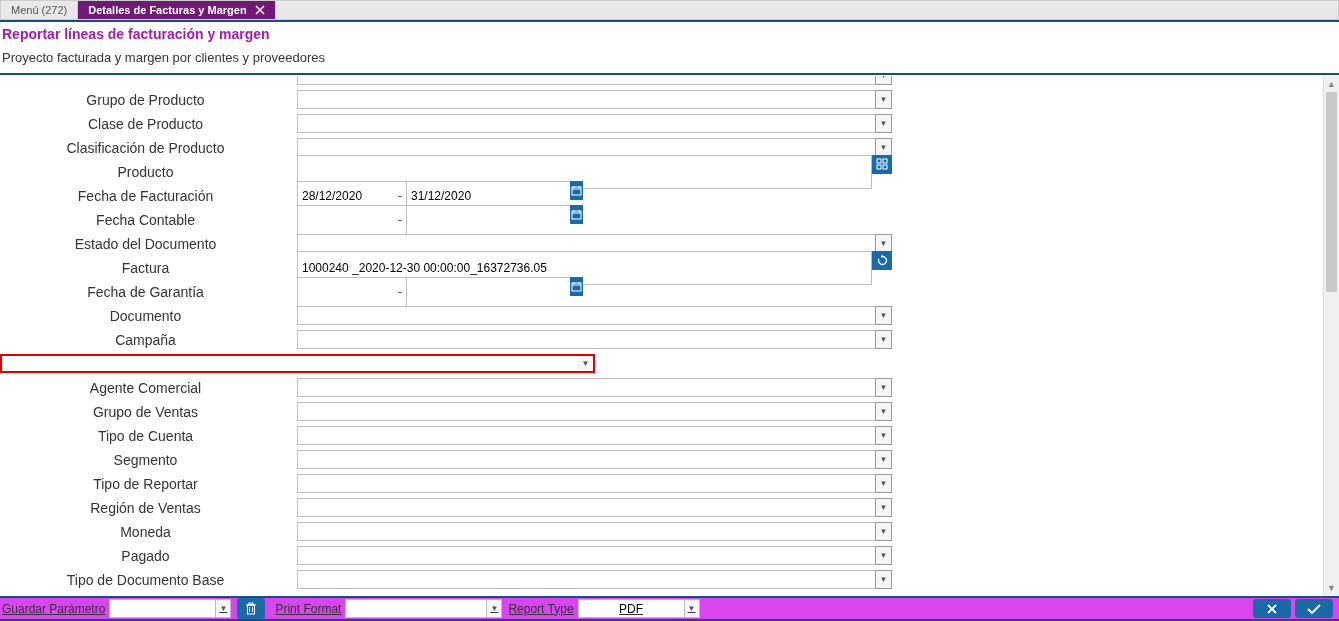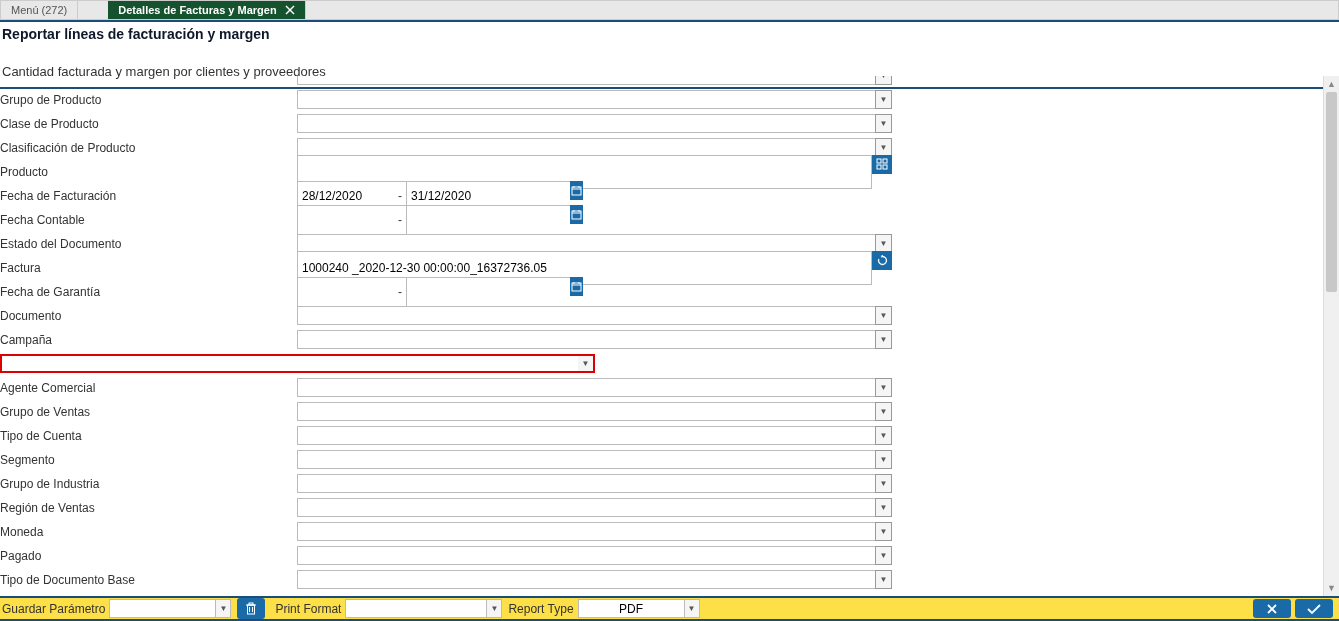--- a/index.html
+++ b/index.html
@@ -1,58 +1,58 @@
 <!DOCTYPE html>
 <html><head>
 <meta charset="utf-8">
 <style>
 * { margin: 0; padding: 0; box-sizing: border-box; font-family: Arial, sans-serif; }
 body { background: #fff; font-size: 12px; color: #333; width: 1339px; height: 621px; overflow: hidden; position: relative; }
 
-.top-bar { background: #e8e8e8; border: 1px solid #ccc; height: 20px; display: flex; align-items: stretch; gap: 30px; }
+.top-bar { background: #e8e8e8; border: 1px solid #ccc; height: 20px; display: flex; align-items: stretch; }
 .tab { padding: 2px 10px; font-size: 11px; display: flex; align-items: center; border-right: 1px solid #ccc; cursor: pointer; }
 .tab.inactive { background: #e8e8e8; color: #555; }
-.tab.active { background: #14532d; color: #fff; font-weight: bold; }
+.tab.active { background: #701a75; color: #fff; font-weight: bold; }
 .tab-close { margin-left: 8px; font-size: 12px; cursor: pointer; }
 
 .header-section { border-top: 2px solid #1a4d7a; border-bottom: 2px solid #1a4d7a; padding: 4px 2px 8px 2px; }
-.page-title { font-size: 14px; font-weight: bold; color: #0f172a; margin-bottom: 22px; }
+.page-title { font-size: 14px; font-weight: bold; color: #a21caf; margin-bottom: 8px; }
 .page-subtitle { font-size: 13px; color: #333; }
 
 .scroll-area { position: absolute; top: 76px; left: 0; right: 0; bottom: 25px; overflow-y: auto; }
 .scrollbar-track { position: absolute; right: 0; top: 76px; width: 16px; bottom: 25px; background: #f0f0f0; border-left: 1px solid #ddd; }
 .scrollbar-thumb { position: absolute; left: 2px; right: 2px; top: 2px; height: 200px; background: #c8c8c8; border-radius: 2px; }
 .scroll-arrow { position: absolute; left: 0; right: 0; height: 16px; text-align: center; font-size: 9px; color: #888; line-height: 16px; }
 .scroll-arrow.up { top: 0; }
 .scroll-arrow.down { bottom: 0; }
 
 .form-area { padding: 4px 0 4px 0; }
 .form-row { display: flex; align-items: center; margin-bottom: 5px; height: 19px; }
-.form-label { width: 297px; text-align: left; padding-right: 6px; font-size: 12px; color: #333; }
+.form-label { width: 297px; text-align: center; padding-right: 6px; font-size: 14px; color: #333; }
 .form-control-wrap { display: flex; align-items: center; }
 
 .dropdown-field { display: flex; width: 595px; }
 .dropdown-field input { flex: 1; height: 19px; border: 1px solid #bbb; border-right: none; padding: 0 4px; font-size: 12px; }
 .dropdown-btn { width: 17px; height: 19px; border: 1px solid #999; background: #f5f5f5; cursor: pointer; display: flex; align-items: center; justify-content: center; font-size: 8px; color: #555; }
 
 .dropdown-field.highlighted input { border: 2px solid #d00; border-right: none; }
 .dropdown-field.highlighted .dropdown-btn { border: 2px solid #d00; border-left: none; }
 
 .date-field { display: flex; width: 97px; }
 .date-field input { flex: 1; height: 30px; border: 1px solid #bbb; border-right: none; padding: 0 4px; font-size: 12px; }
 .date-btn { width: 17px; height: 19px; background: #1a6aa8; border: 1px solid #1a6aa8; color: #fff; cursor: pointer; display: flex; align-items: center; justify-content: center; }
 .date-sep { padding: 0 4px; }
 
 .lookup-field { display: flex; width: 595px; }
 .lookup-field input { flex: 1; height: 19px; border: 1px solid #bbb; padding: 16px 4px; font-size: 12px; }
 .lookup-btn { width: 20px; height: 19px; background: #1a6aa8; border: 1px solid #1a6aa8; color: #fff; cursor: pointer; display: flex; align-items: center; justify-content: center; margin-left: 0; }
 
 .plain-input { width: 574px; height: 19px; border: 1px solid #bbb; padding: 0 4px; font-size: 12px; }
 
-.footer-bar { position: absolute; bottom: 0; left: 0; right: 0; height: 25px; border-top: 2px solid #1a4d7a; border-bottom: 2px solid #1a4d7a; display: flex; align-items: center; padding: 0 2px; background: #fde047; }
+.footer-bar { position: absolute; bottom: 0; left: 0; right: 0; height: 25px; border-top: 2px solid #1a4d7a; border-bottom: 2px solid #1a4d7a; display: flex; align-items: center; padding: 0 2px; background: #d946ef; text-decoration: underline; }
 .footer-label { font-size: 12px; color: #333; margin-right: 4px; white-space: nowrap; }
 .footer-select { height: 19px; border: 1px solid #bbb; display: flex; margin-right: 6px; }
 .footer-select input { border: none; padding: 0 4px; font-size: 12px; height: 100%; text-align: center; }
 .footer-select.sm input { width: 105px; }
 .footer-select.md input { width: 140px; }
 .footer-select.lg input { width: 105px; }
 .footer-dd { width: 15px; border-left: 1px solid #bbb; background: #f5f5f5; display: flex; align-items: center; justify-content: center; font-size: 8px; color: #555; cursor: pointer; }
 .trash-btn { width: 28px; height: 21px; background: #1a6aa8; border: none; color: #fff; cursor: pointer; display: flex; align-items: center; justify-content: center; margin-right: 10px; border-radius: 3px; }
 
 .footer-right { margin-left: auto; display: flex; gap: 4px; padding-right: 4px; }
@@ -73,21 +73,21 @@
       <svg width="10" height="10" viewBox="0 0 10 10">
           <line x1="1" y1="1" x2="9" y2="9" stroke="#fff" stroke-width="1.5"></line>
           <line x1="9" y1="1" x2="1" y2="9" stroke="#fff" stroke-width="1.5"></line>
         </svg>
     </span>
   </div>
 </div>
 
 <div class="header-section">
   <div class="page-title">Reportar líneas de facturación y margen</div>
-  <div class="page-subtitle">Cantidad facturada y margen por clientes y proveedores</div>
+  <div class="page-subtitle">Proyecto facturada y margen por clientes y proveedores</div>
 </div>
 
 <div class="scroll-area">
   <div class="form-area">
 
     <div class="form-row" style="margin-top:-14px;">
       <div class="form-label"></div>
       <div class="form-control-wrap">
         <div class="dropdown-field">
           <input type="text" style="">
@@ -318,21 +318,21 @@
       <div class="form-label">Segmento</div>
       <div class="form-control-wrap">
         <div class="dropdown-field">
           <input type="text" value="" style="">
           <div class="dropdown-btn">▼</div>
         </div>
       </div>
     </div>
 
     <div class="form-row">
-      <div class="form-label">Grupo de Industria</div>
+      <div class="form-label">Tipo de Reportar</div>
       <div class="form-control-wrap">
         <div class="dropdown-field">
           <input type="text" value="" style="">
           <div class="dropdown-btn">▼</div>
         </div>
       </div>
     </div>
 
     <div class="form-row">
       <div class="form-label">Región de Ventas</div>

